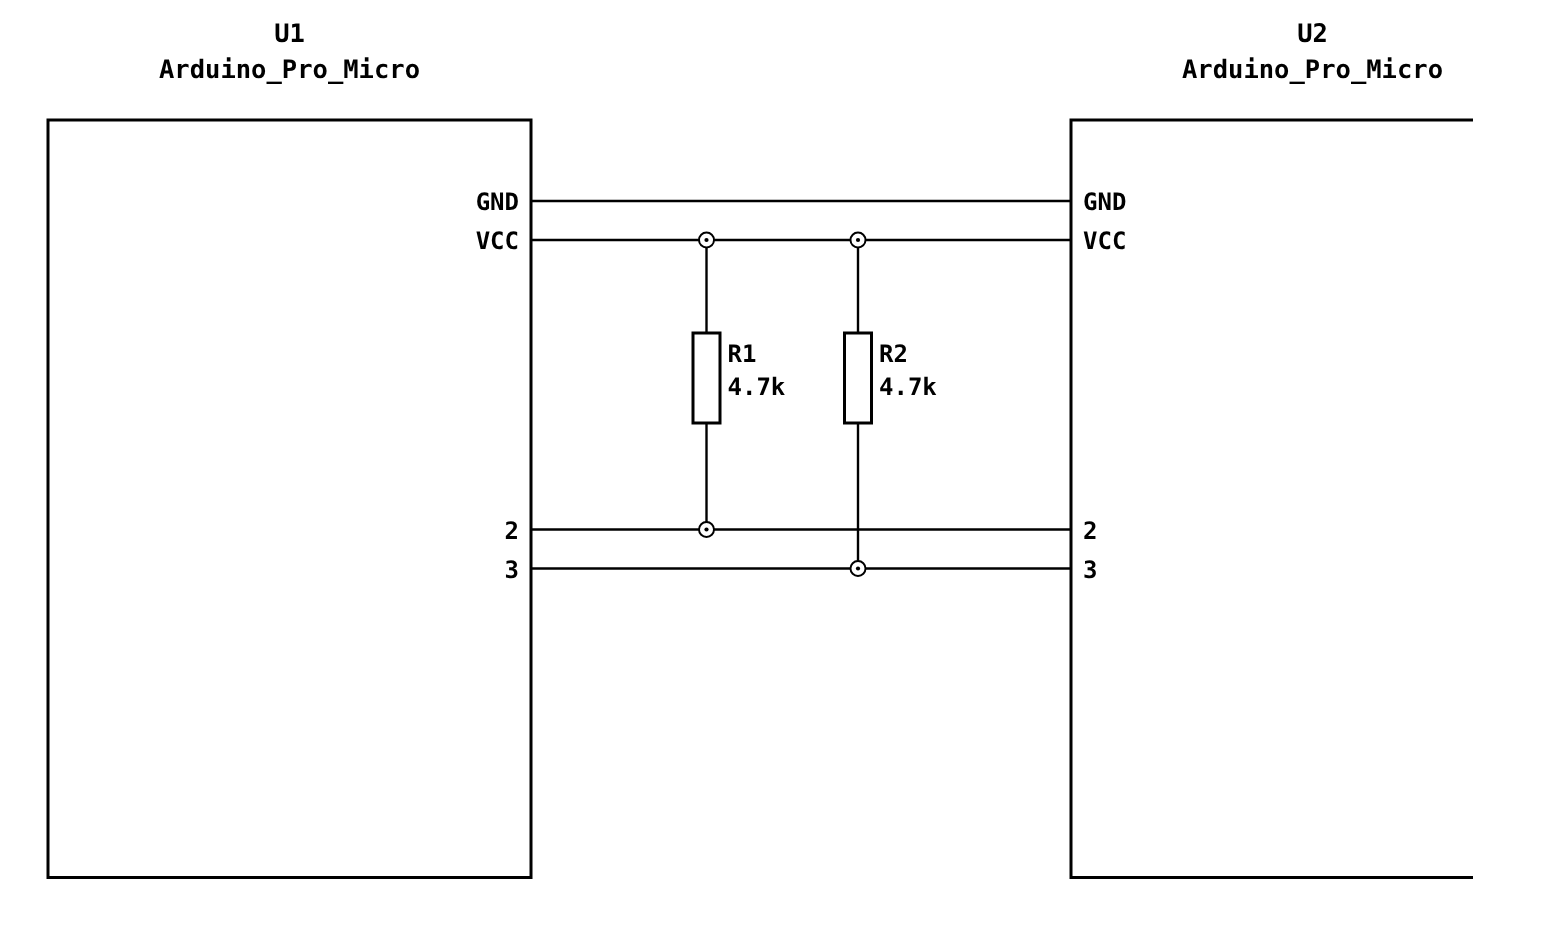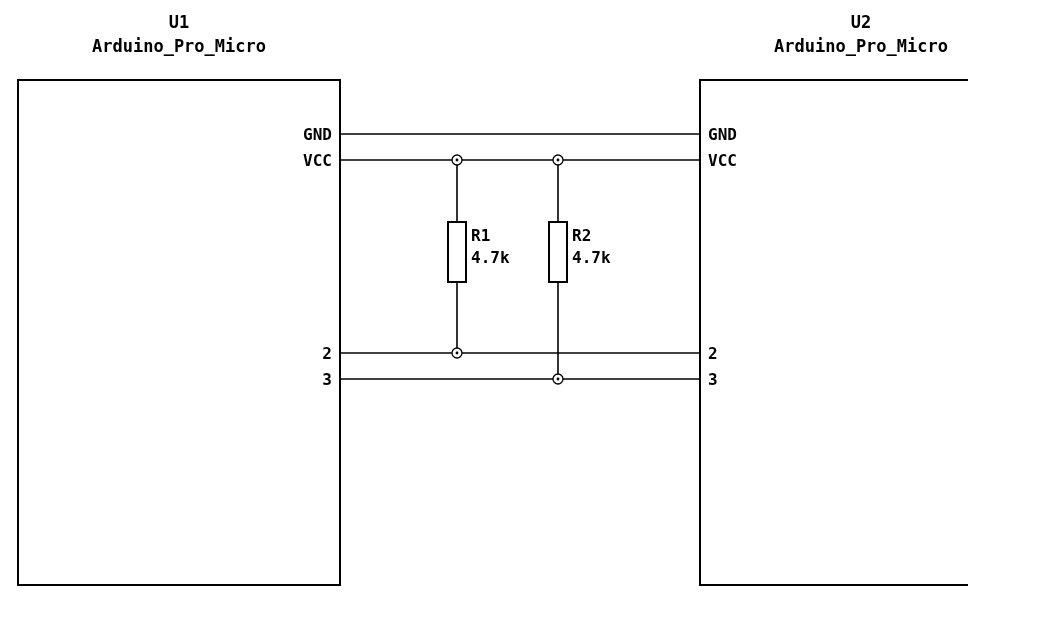--- a/index.html
+++ b/index.html
@@ -12,20 +12,21 @@
     width: 1041px;
     height: 621px;
     background: var(--bg);
     font-family: "DejaVu Sans Mono", monospace;
   }
   .canvas-wrap {
     position: relative;
     width: 968px;
     height: 621px;
     overflow: hidden;
+    padding-left: 14px;
   }
   svg {
     display: block;
   }
   .comp-body {
     fill: var(--bg);
     stroke: var(--stroke);
     stroke-width: 2;
   }
   .res-body {

